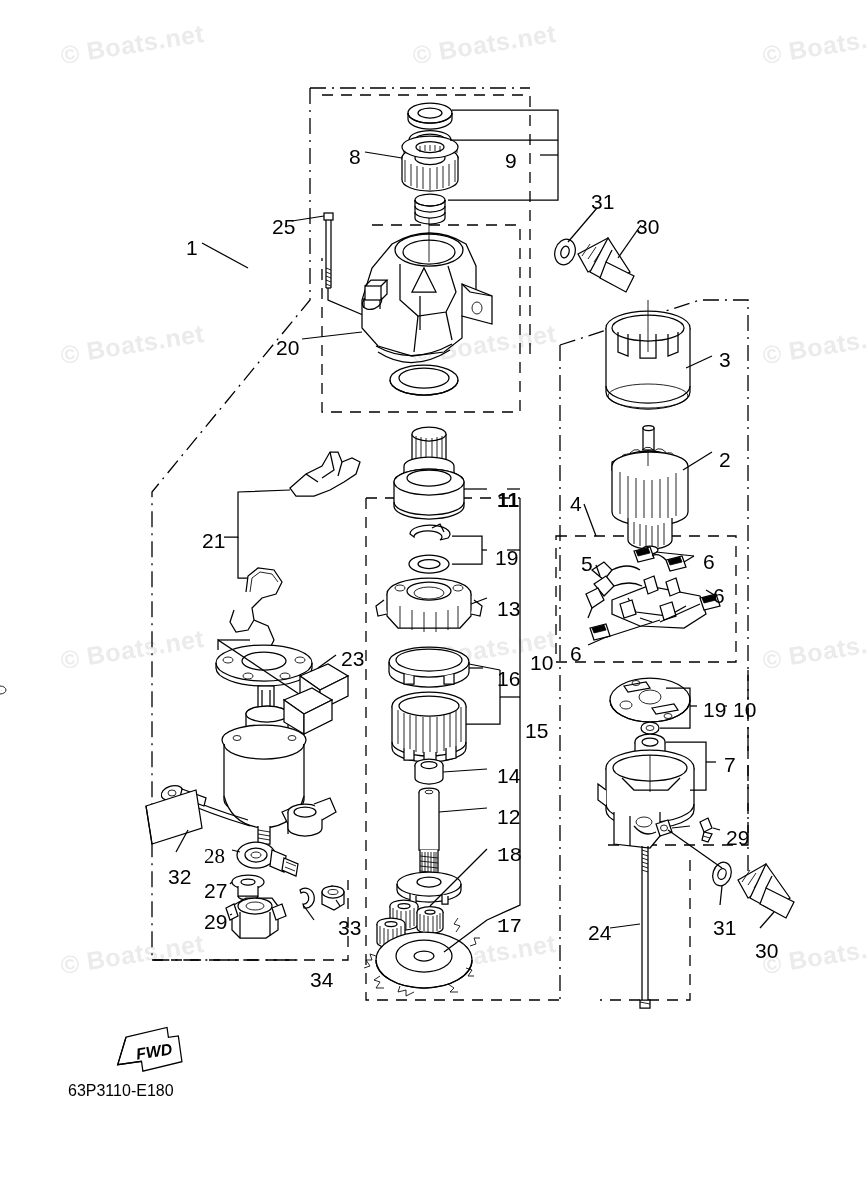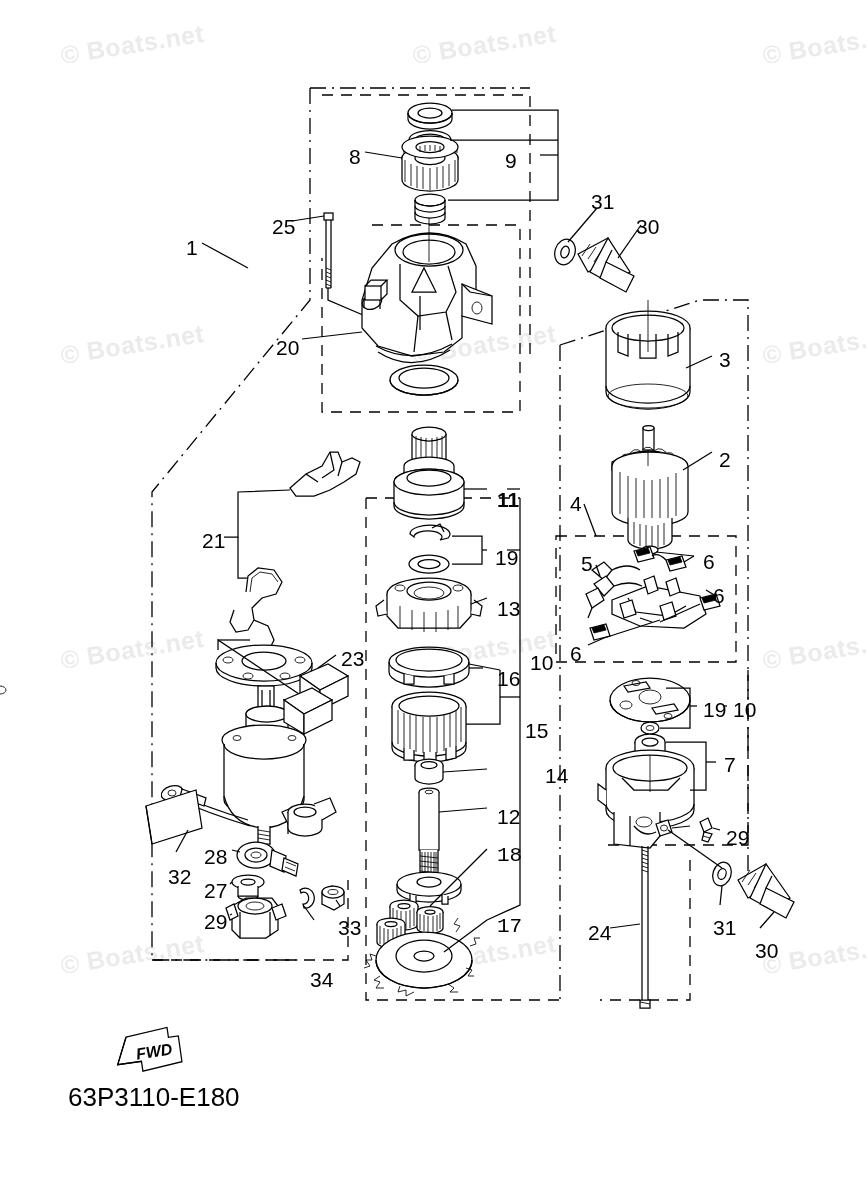--- a/index.html
+++ b/index.html
@@ -57,21 +57,21 @@
     color: #000;
     line-height: 1;
     white-space: nowrap;
     user-select: none;
   }
 
   
   .partno {
     position: absolute;
     font-family: "Liberation Sans", sans-serif;
-    font-size: 26px;
+    font-size: 16px;
     color: #000;
     white-space: nowrap;
   }
   .fwdtxt {
     position: absolute;
     font-family: "Liberation Sans", sans-serif;
     font-size: 16px;
     font-weight: bold;
     font-style: italic;
     color: #000;
@@ -827,25 +827,25 @@
       <div class="num" style="left: 495px; top: 547px;">19</div>
       <div class="num" style="left: 202px; top: 530px;">21</div>
       <div class="num" style="left: 497px; top: 598px;">13</div>
       <div class="num" style="left: 530px; top: 652px;">10</div>
       <div class="num" style="left: 497px; top: 668px;">16</div>
       <div class="num" style="left: 525px; top: 720px;">15</div>
       <div class="num" style="left: 703px; top: 699px;">19</div>
       <div class="num" style="left: 733px; top: 699px;">10</div>
       <div class="num" style="left: 341px; top: 648px;">23</div>
       <div class="num" style="left: 724px; top: 754px;">7</div>
-      <div class="num" style="left: 497px; top: 765px; margin-left: 48px;">14</div>
+      <div class="num" style="left: 497px; top: 765px;">14</div>
       <div class="num" style="left: 497px; top: 806px;">12</div>
       <div class="num" style="left: 726px; top: 827px;">29</div>
       <div class="num" style="left: 168px; top: 866px;">32</div>
-      <div class="num" style="left: 204px; top: 846px;">28</div>
+      <div class="num" style="left: 204px; top: 846px; font-family: Liberation Serif, serif;">28</div>
       <div class="num" style="left: 497px; top: 845px; font-family: Liberation Mono, monospace;">18</div>
       <div class="num" style="left: 204px; top: 880px;">27</div>
       <div class="num" style="left: 204px; top: 911px;">29</div>
       <div class="num" style="left: 310px; top: 969px;">34</div>
       <div class="num" style="left: 338px; top: 917px;">33</div>
       <div class="num" style="left: 497px; top: 916px; font-family: Liberation Mono, monospace;">17</div>
       <div class="num" style="left: 588px; top: 922px;">24</div>
       <div class="num" style="left: 713px; top: 917px;">31</div>
       <div class="num" style="left: 755px; top: 940px;">30</div>
     </div>

